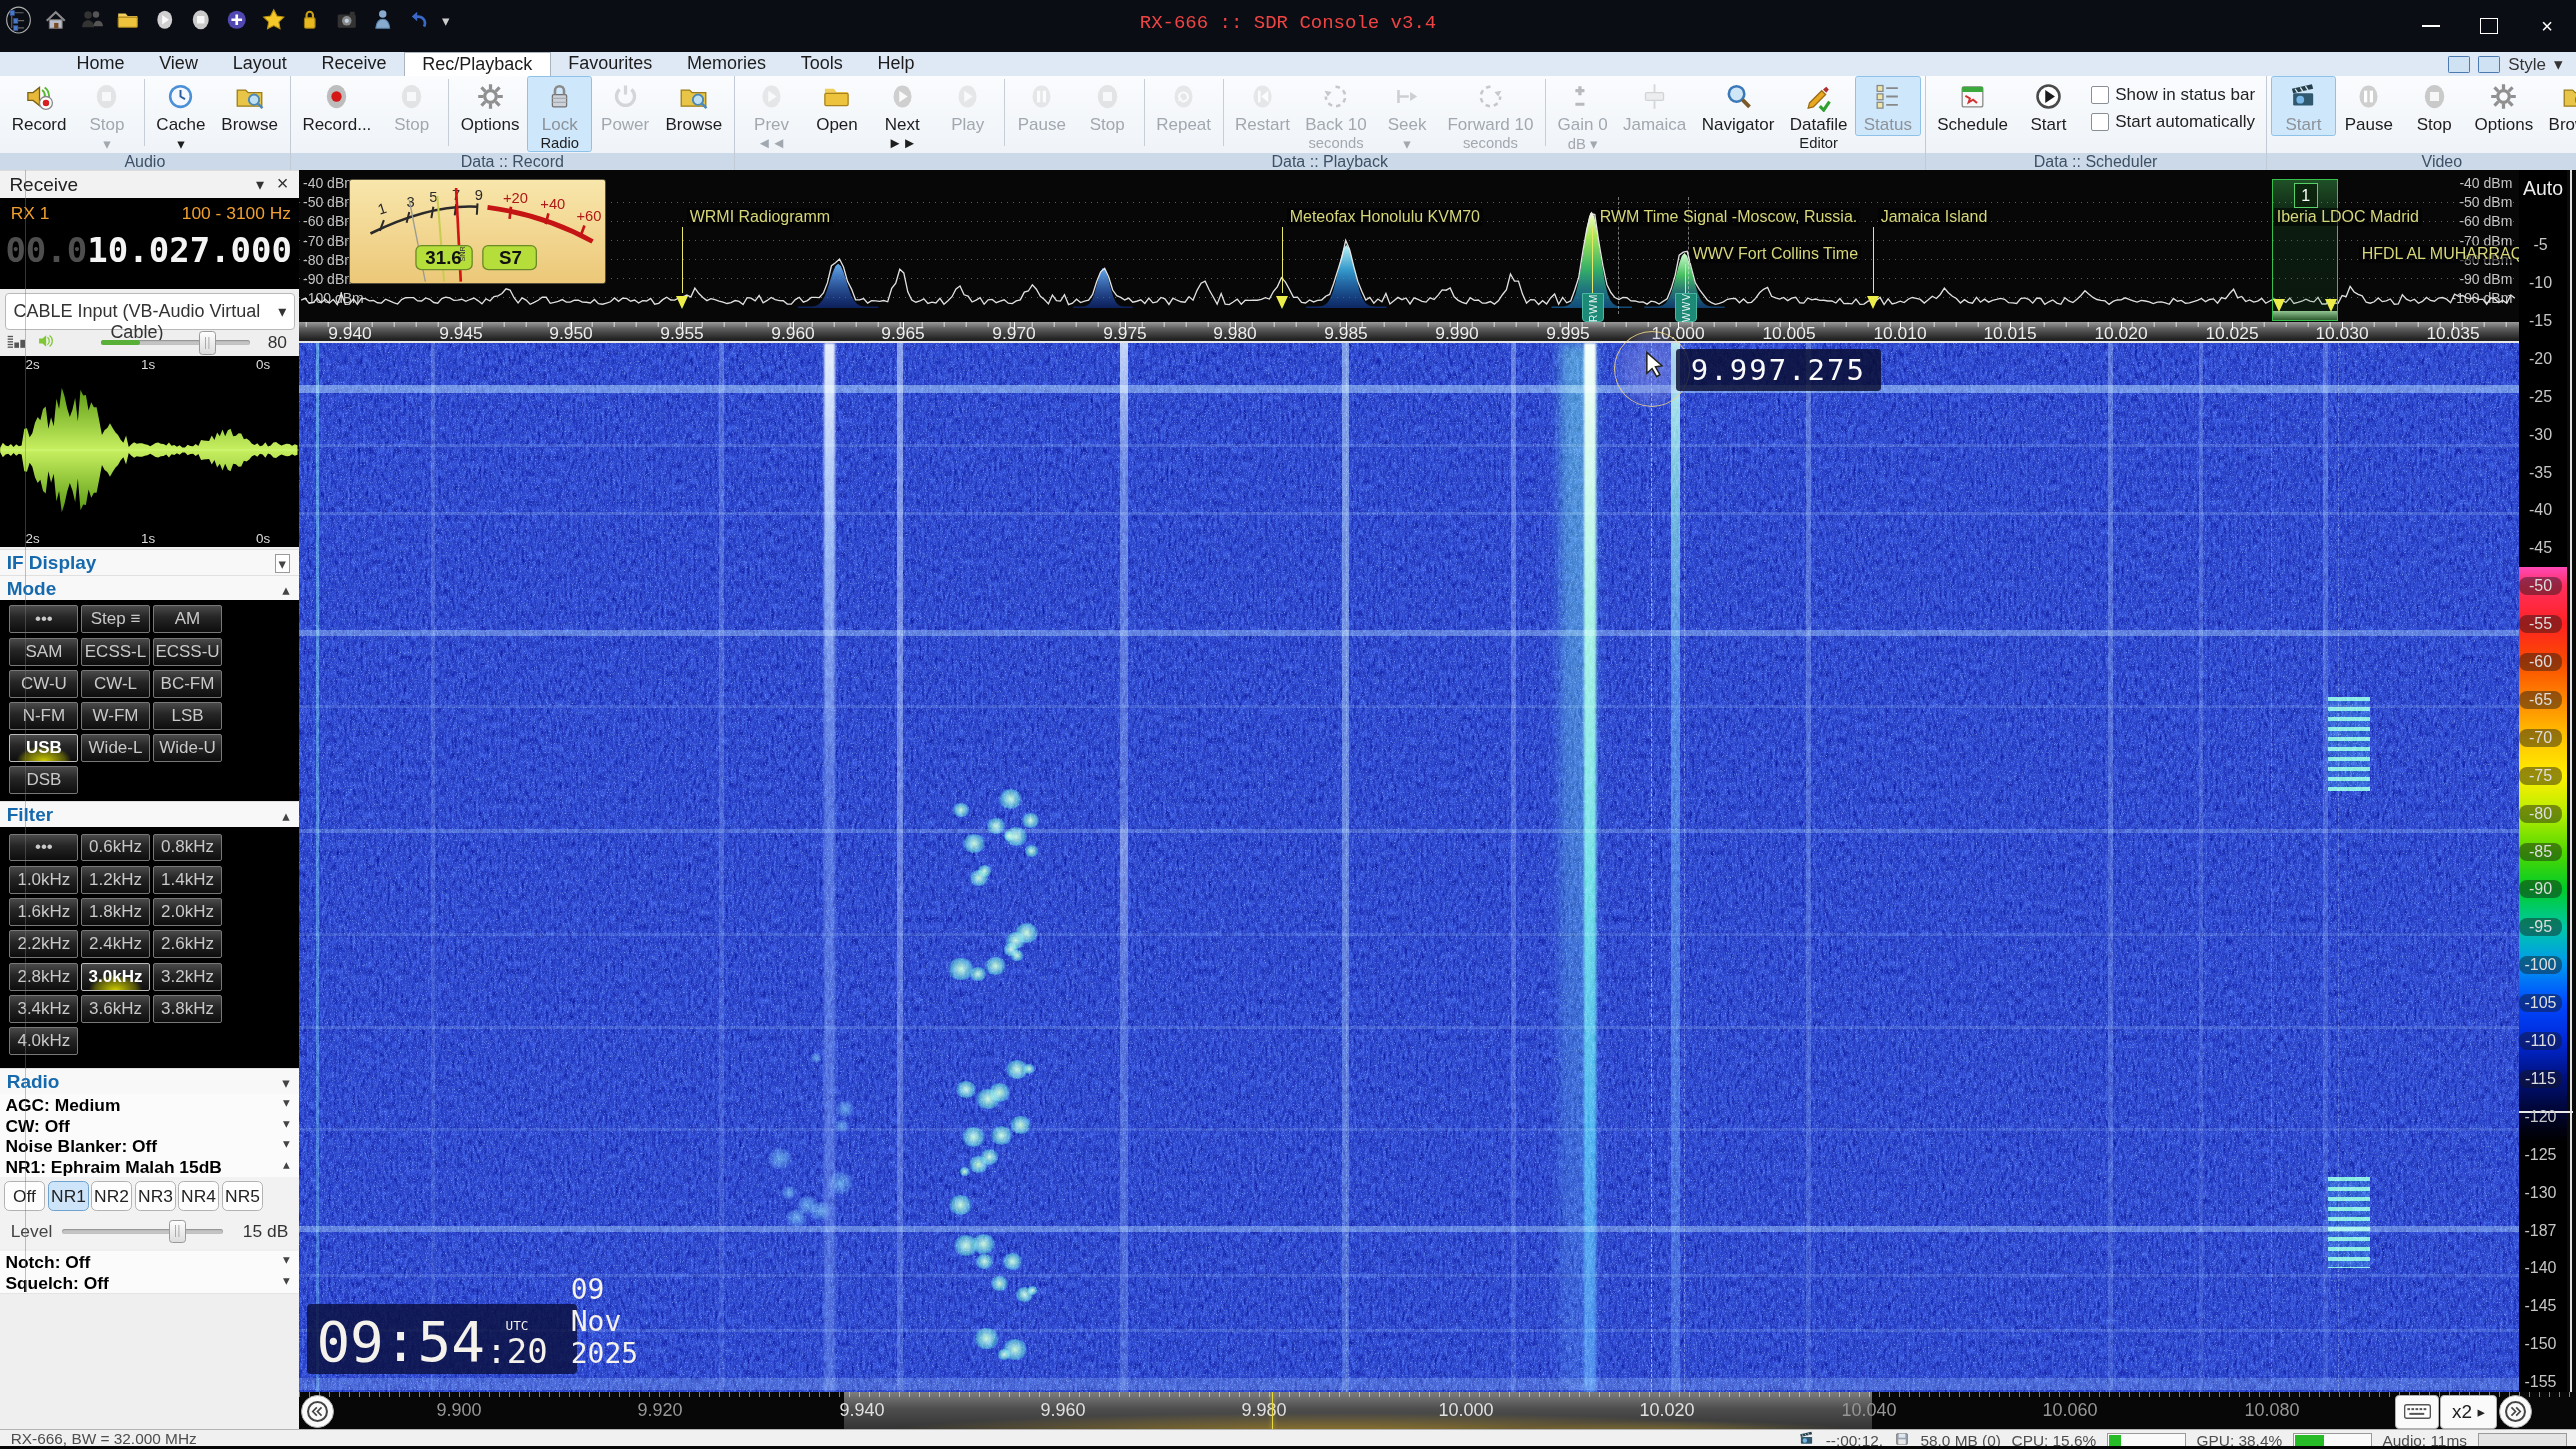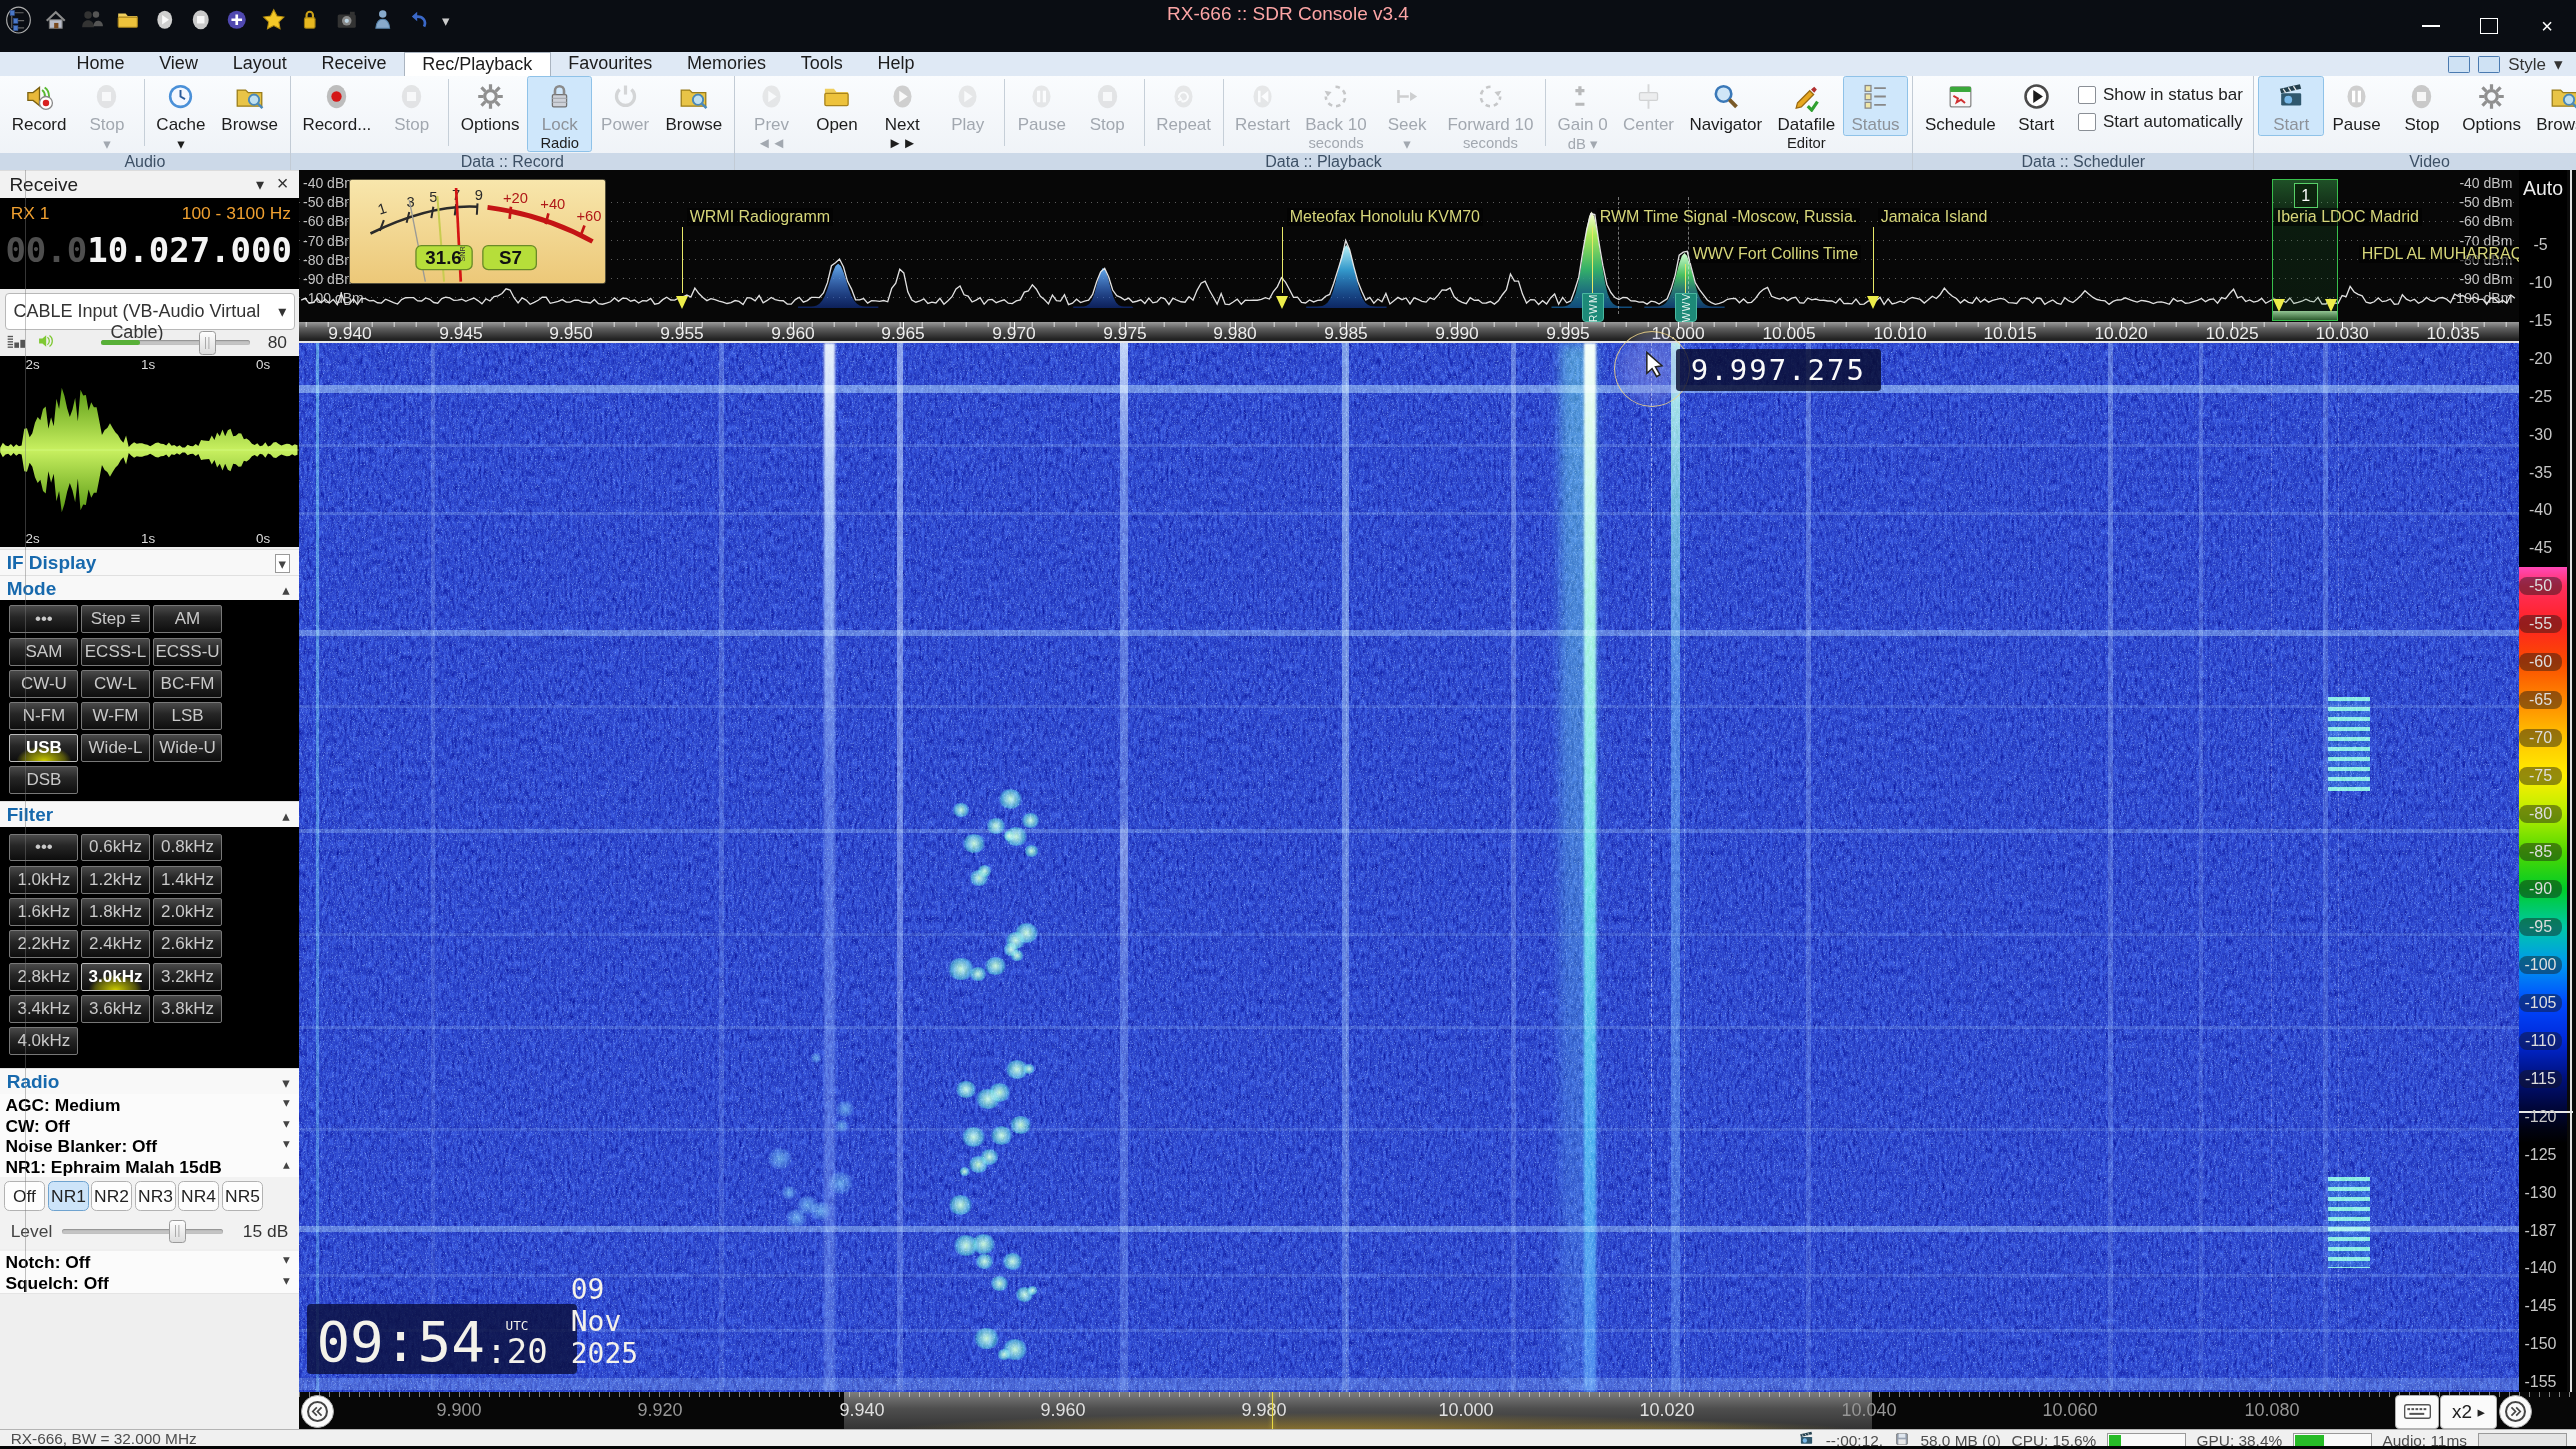--- a/index.html
+++ b/index.html
@@ -2,21 +2,21 @@
 <html style="font-size:10.7px"><head>
 <meta charset="utf-8">
 <style>
   html,body{margin:0;padding:0;background:#000;}
   .app{position:relative;width:2576px;height:1449px;overflow:hidden;background:#efefef;
        font-family:"Liberation Sans",sans-serif;-webkit-font-smoothing:antialiased;}
   
   .titlebar{position:absolute;left:0;top:0;width:2576px;height:52px;background:#0a0d13;}
   .qat{position:absolute;left:5.4px;top:6.7px;display:flex;align-items:center;gap:9.4px;}
   .qat .qicon{width:27px;height:27px;display:flex;align-items:center;justify-content:center;}
-  .win-title{position:absolute;left:0;right:0;top:3px;text-align:center;color:#fca5a5;font-size:19px;}
+  .win-title{position:absolute;left:0;right:0;top:12px;text-align:center;color:#ef4444;font-size:19px;font-family:Liberation Mono, monospace;}
   .win-ctrls{position:absolute;right:0;top:0;height:52px;display:flex;}
   .wbtn{width:58px;height:52px;display:flex;align-items:center;justify-content:center;color:#fff;font-size:20px;}
   .wbtn .mini{width:17.4px;height:2px;background:#fff;}
   .wbtn .maxi{width:16px;height:13.4px;border:1.3px solid #fff;}
   
   .menubar{position:absolute;left:0;top:52px;width:2576px;height:23.5px;background:#dfe9f5;border-bottom:0.7px solid #c2ccd8;}
   .mtabs{position:absolute;left:59px;top:0;height:23.5px;display:flex;}
   .mtab{padding:0 17.4px;height:23px;line-height:23px;font-size:18px;color:#1c1c1c;}
   .mtab.active{background:#fff;border:0.7px solid #aab4c0;border-bottom:none;}
   .menu-right{position:absolute;right:13.4px;top:2px;display:flex;align-items:center;gap:8px;color:#333;font-size:17px;}
@@ -477,21 +477,21 @@
             <div class="rlabel">Gain 0</div>
             <div class="rsub">dB ▾</div>
           </div>
           <div class="rbtn disabled">
             <div class="ricon">
               <svg viewBox="0 0 48 48" width="31" height="31">
                 <rect x="10" y="18" width="28" height="12" rx="2" fill="#cfe0ef" stroke="#8aa8c8" stroke-width="2"></rect>
                 <path d="M24 5v13M24 30v13" stroke="#9ab0c8" stroke-width="3"></path>
               </svg>
             </div>
-            <div class="rlabel">Center</div>
+            <div class="rlabel">Jamaica</div>
           </div>
           <div class="rbtn normal">
             <div class="ricon">
               <svg viewBox="0 0 48 48" width="31" height="31">
                 <circle cx="21" cy="20" r="12" fill="#cfe6f7" stroke="#3a78b8" stroke-width="4"></circle>
                 <path d="M30 29l11 11" stroke="#7a5a28" stroke-width="6"></path>
               </svg>
             </div>
             <div class="rlabel">Navigator</div>
           </div>

